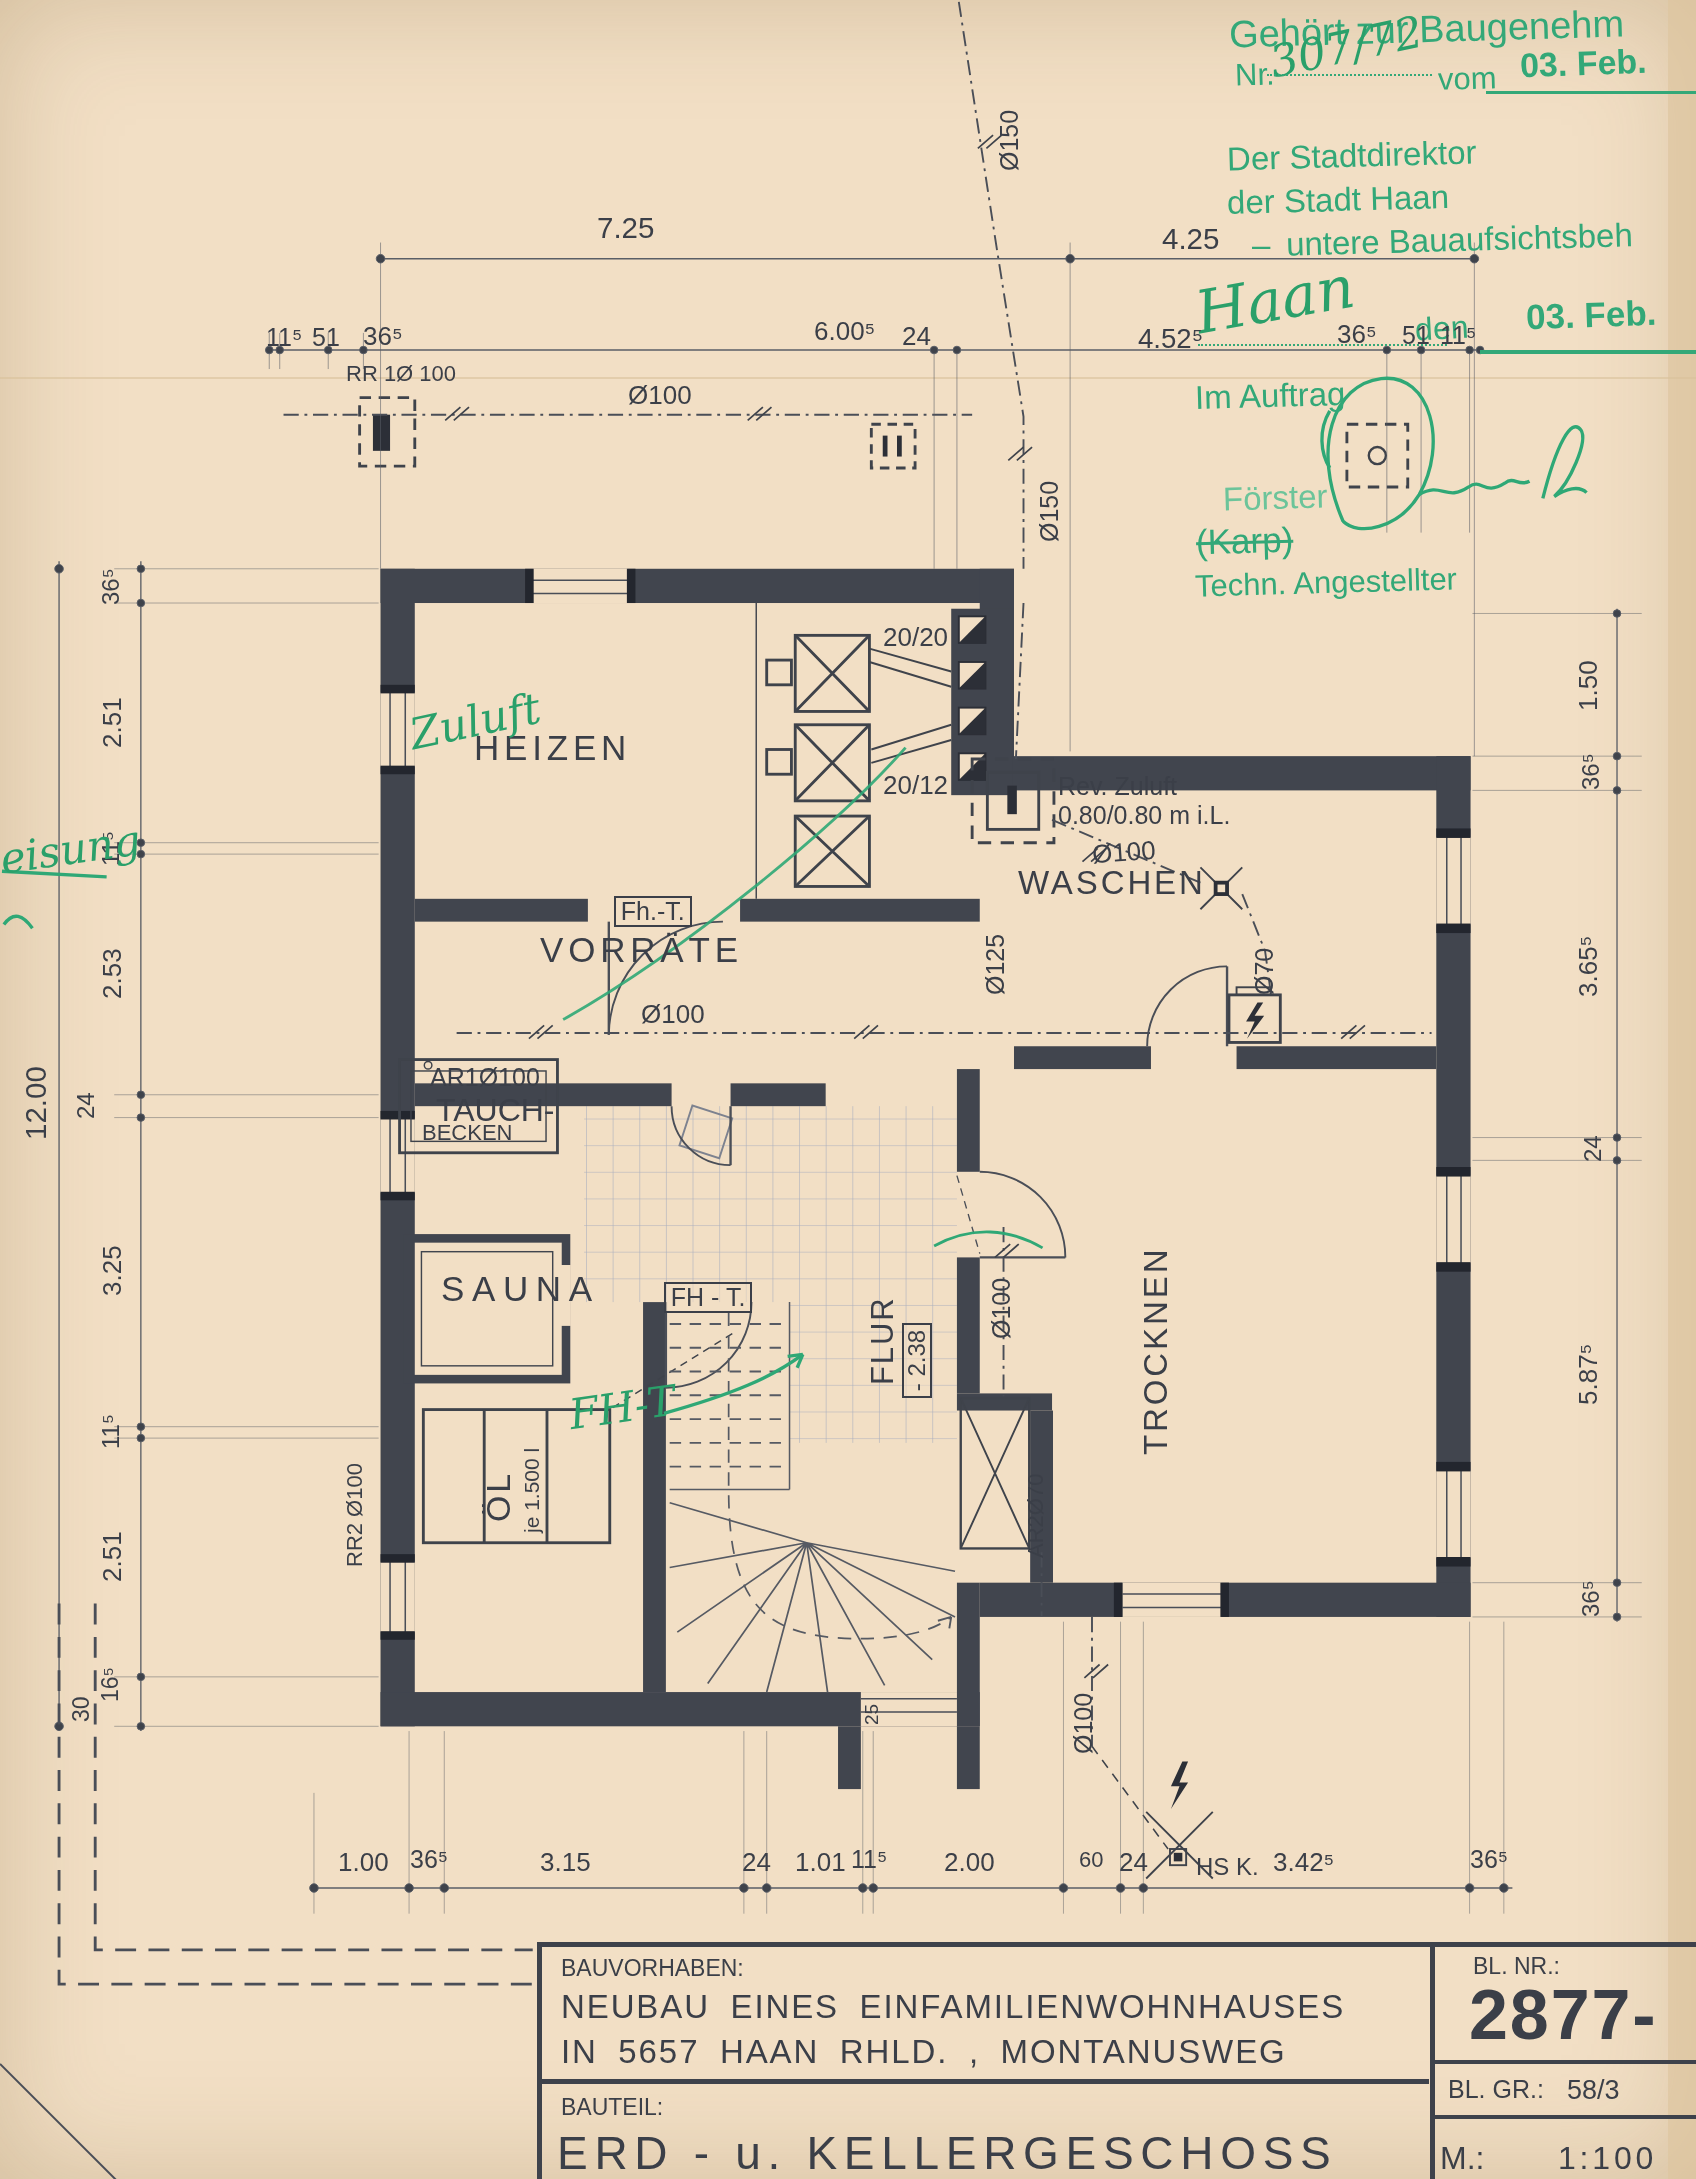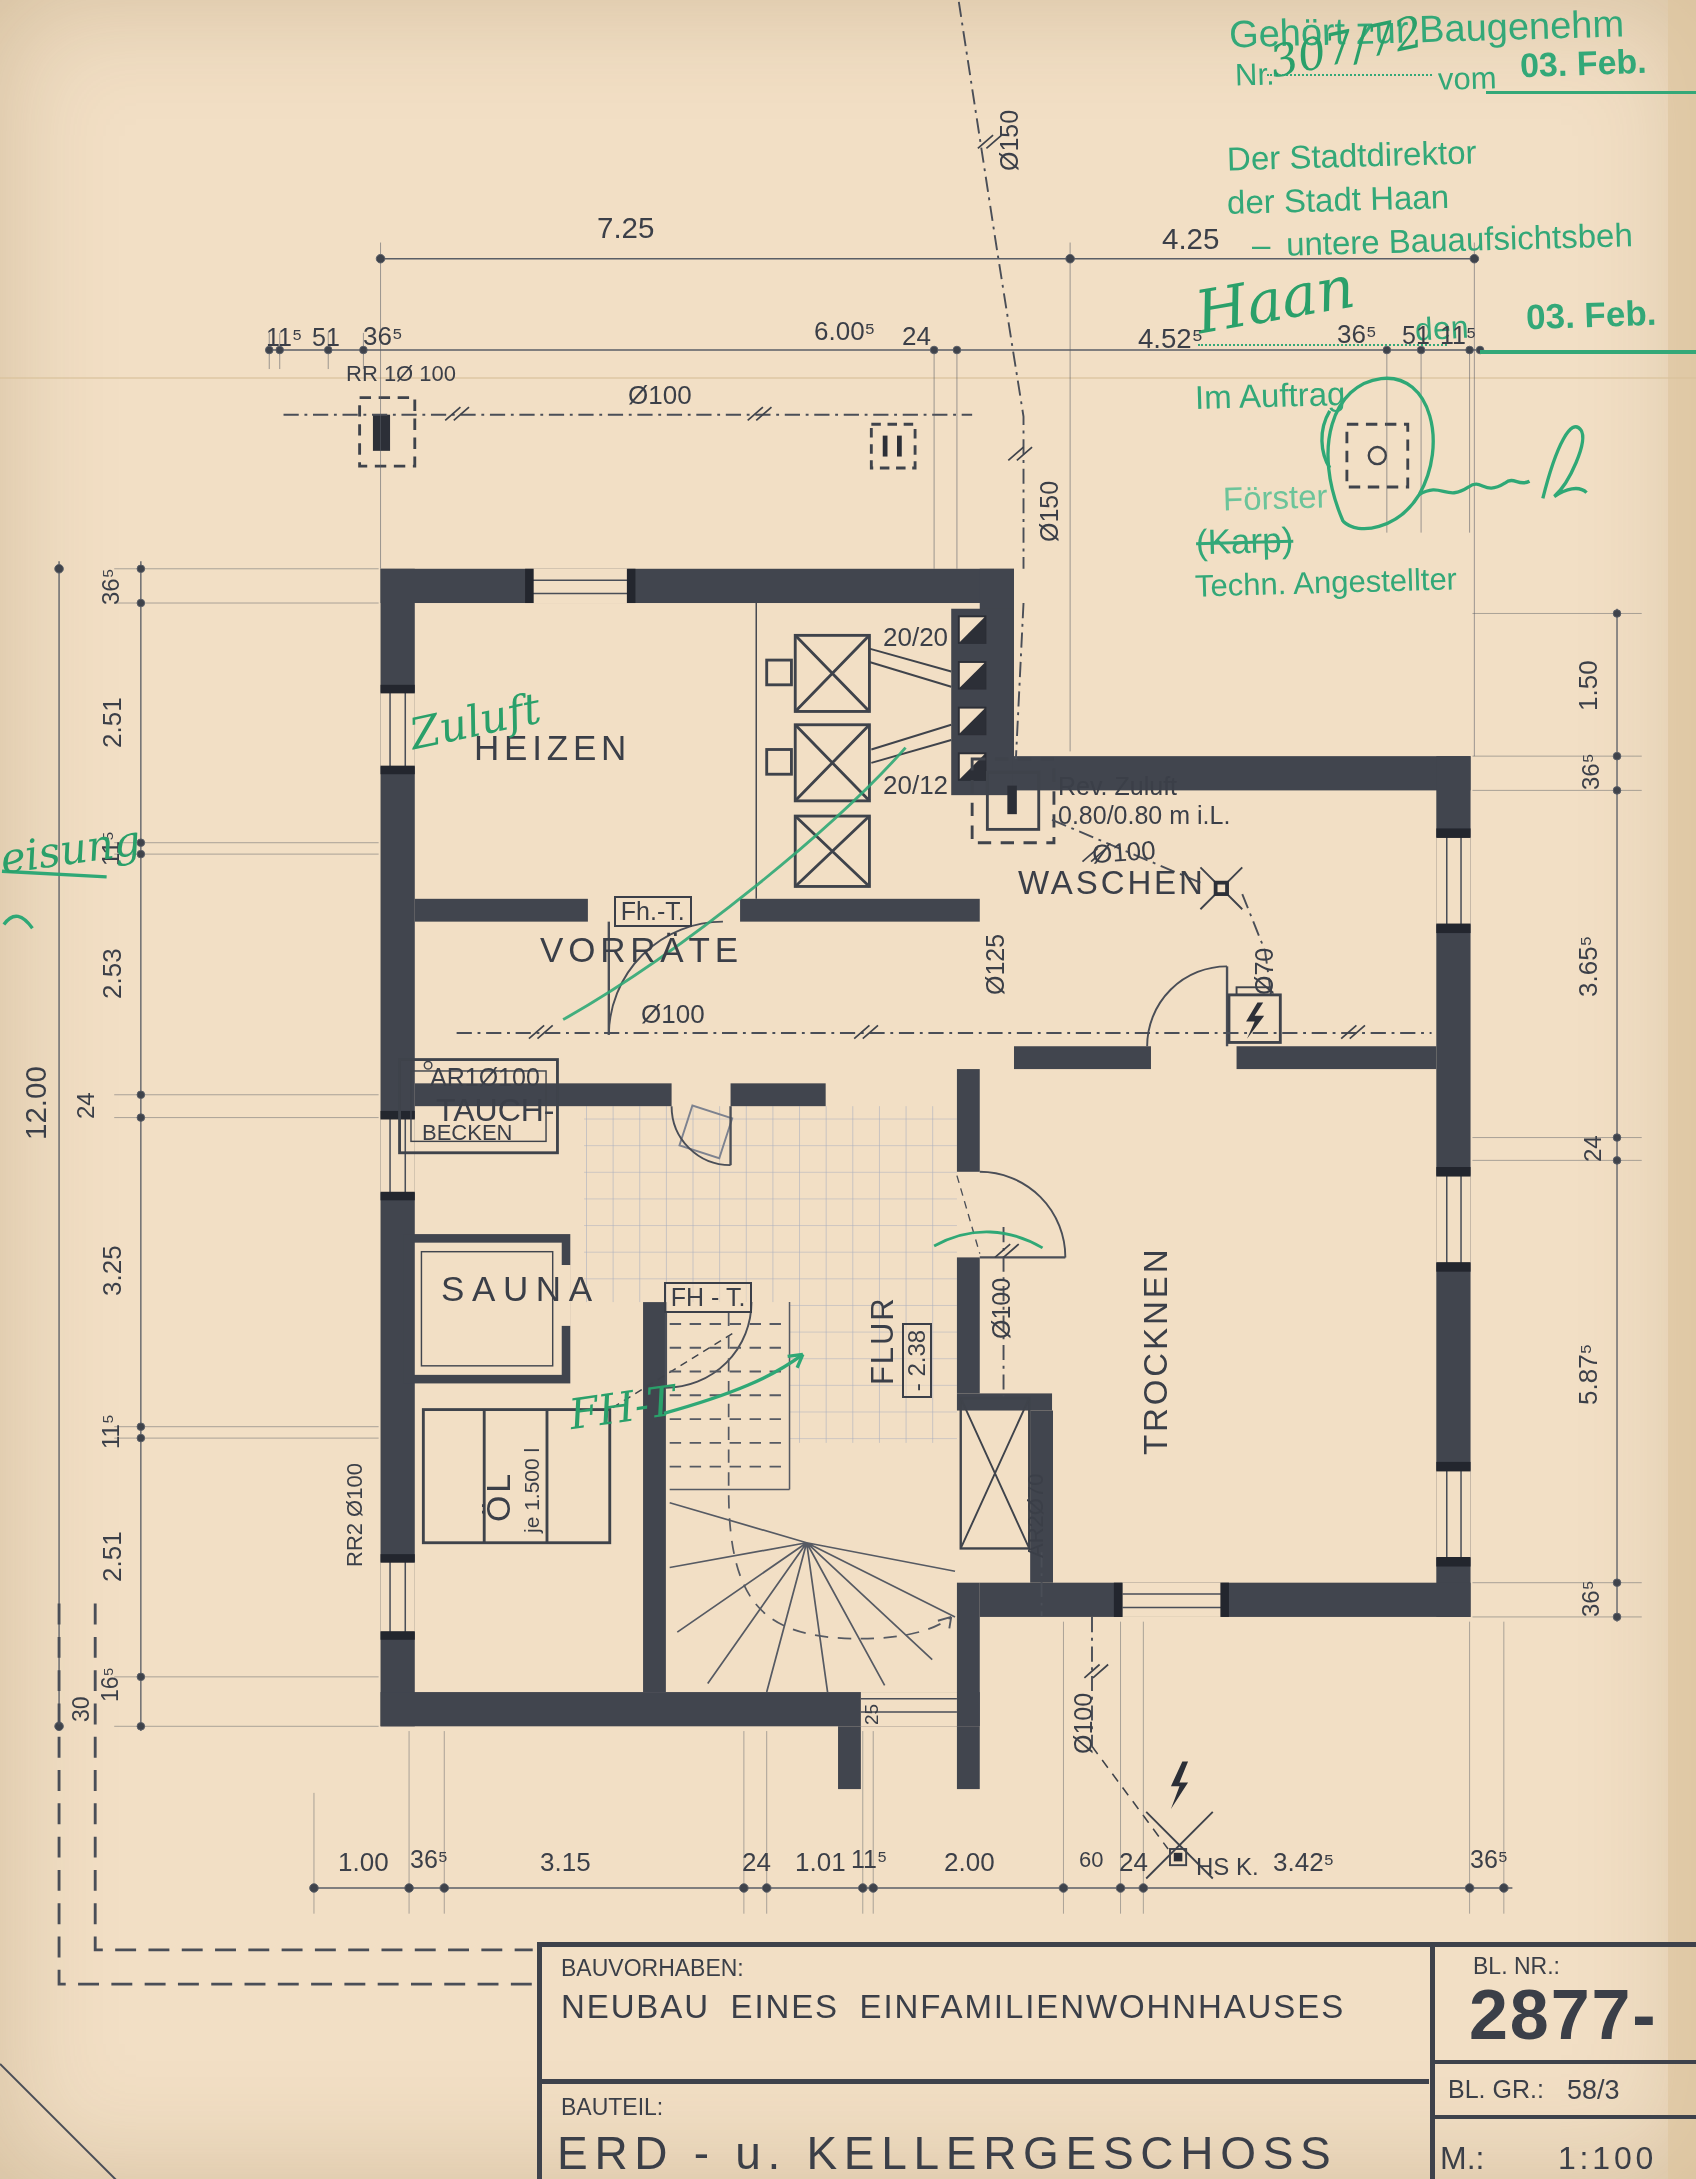--- a/index.html
+++ b/index.html
@@ -470,20 +470,21 @@
 
   <div class="tbline" style="left:537px;top:1942px;width:1159px;height:4.8px;"></div>
   <div class="tbline" style="left:537px;top:1942px;width:4.8px;height:238px;"></div>
   <div class="tbline" style="left:1430px;top:1942px;width:4.8px;height:238px;"></div>
   <div class="tbline" style="left:537px;top:2079px;width:892px;height:4.8px;"></div>
   <div class="tbline" style="left:1430px;top:2060px;width:267px;height:3.8px;"></div>
   <div class="tbline" style="left:1430px;top:2115px;width:267px;height:3.8px;"></div>
 
   <span class="t" style="left:561px;top:1957px;font-size:23px;">BAUVORHABEN:</span>
   <span class="t ls2" style="left:561px;top:1990px;font-size:33px;word-spacing:9.5px;">NEUBAU EINES EINFAMILIENWOHNHAUSES</span>
+  <span class="t ls2" style="left:561px;top:2035px;font-size:33px;word-spacing:9.5px;">IN 5657 HAAN RHLD. , MONTANUSWEG</span>
   <span class="t" style="left:561px;top:2096px;font-size:23px;">BAUTEIL:</span>
   <span class="t" style="left:557px;top:2130px;font-size:46px;letter-spacing:6.7px;">ERD - u. KELLERGESCHOSS</span>
   <span class="t" style="left:1449px;top:1955px;font-size:23px;margin-left:24px;">BL. NR.:</span>
   <span class="t b" style="left:1469px;top:1980px;font-size:70px;letter-spacing:1.9px;">2877-</span>
   <span class="t" style="left:1448px;top:2077px;font-size:25px;">BL. GR.:</span>
   <span class="t" style="left:1567px;top:2077px;font-size:27px;">58/3</span>
   <span class="t" style="left:1440px;top:2142px;font-size:32px;">M.:</span>
   <span class="t" style="left:1558px;top:2142px;font-size:32px;letter-spacing:3.8px;">1:100</span>
 
 </div>

